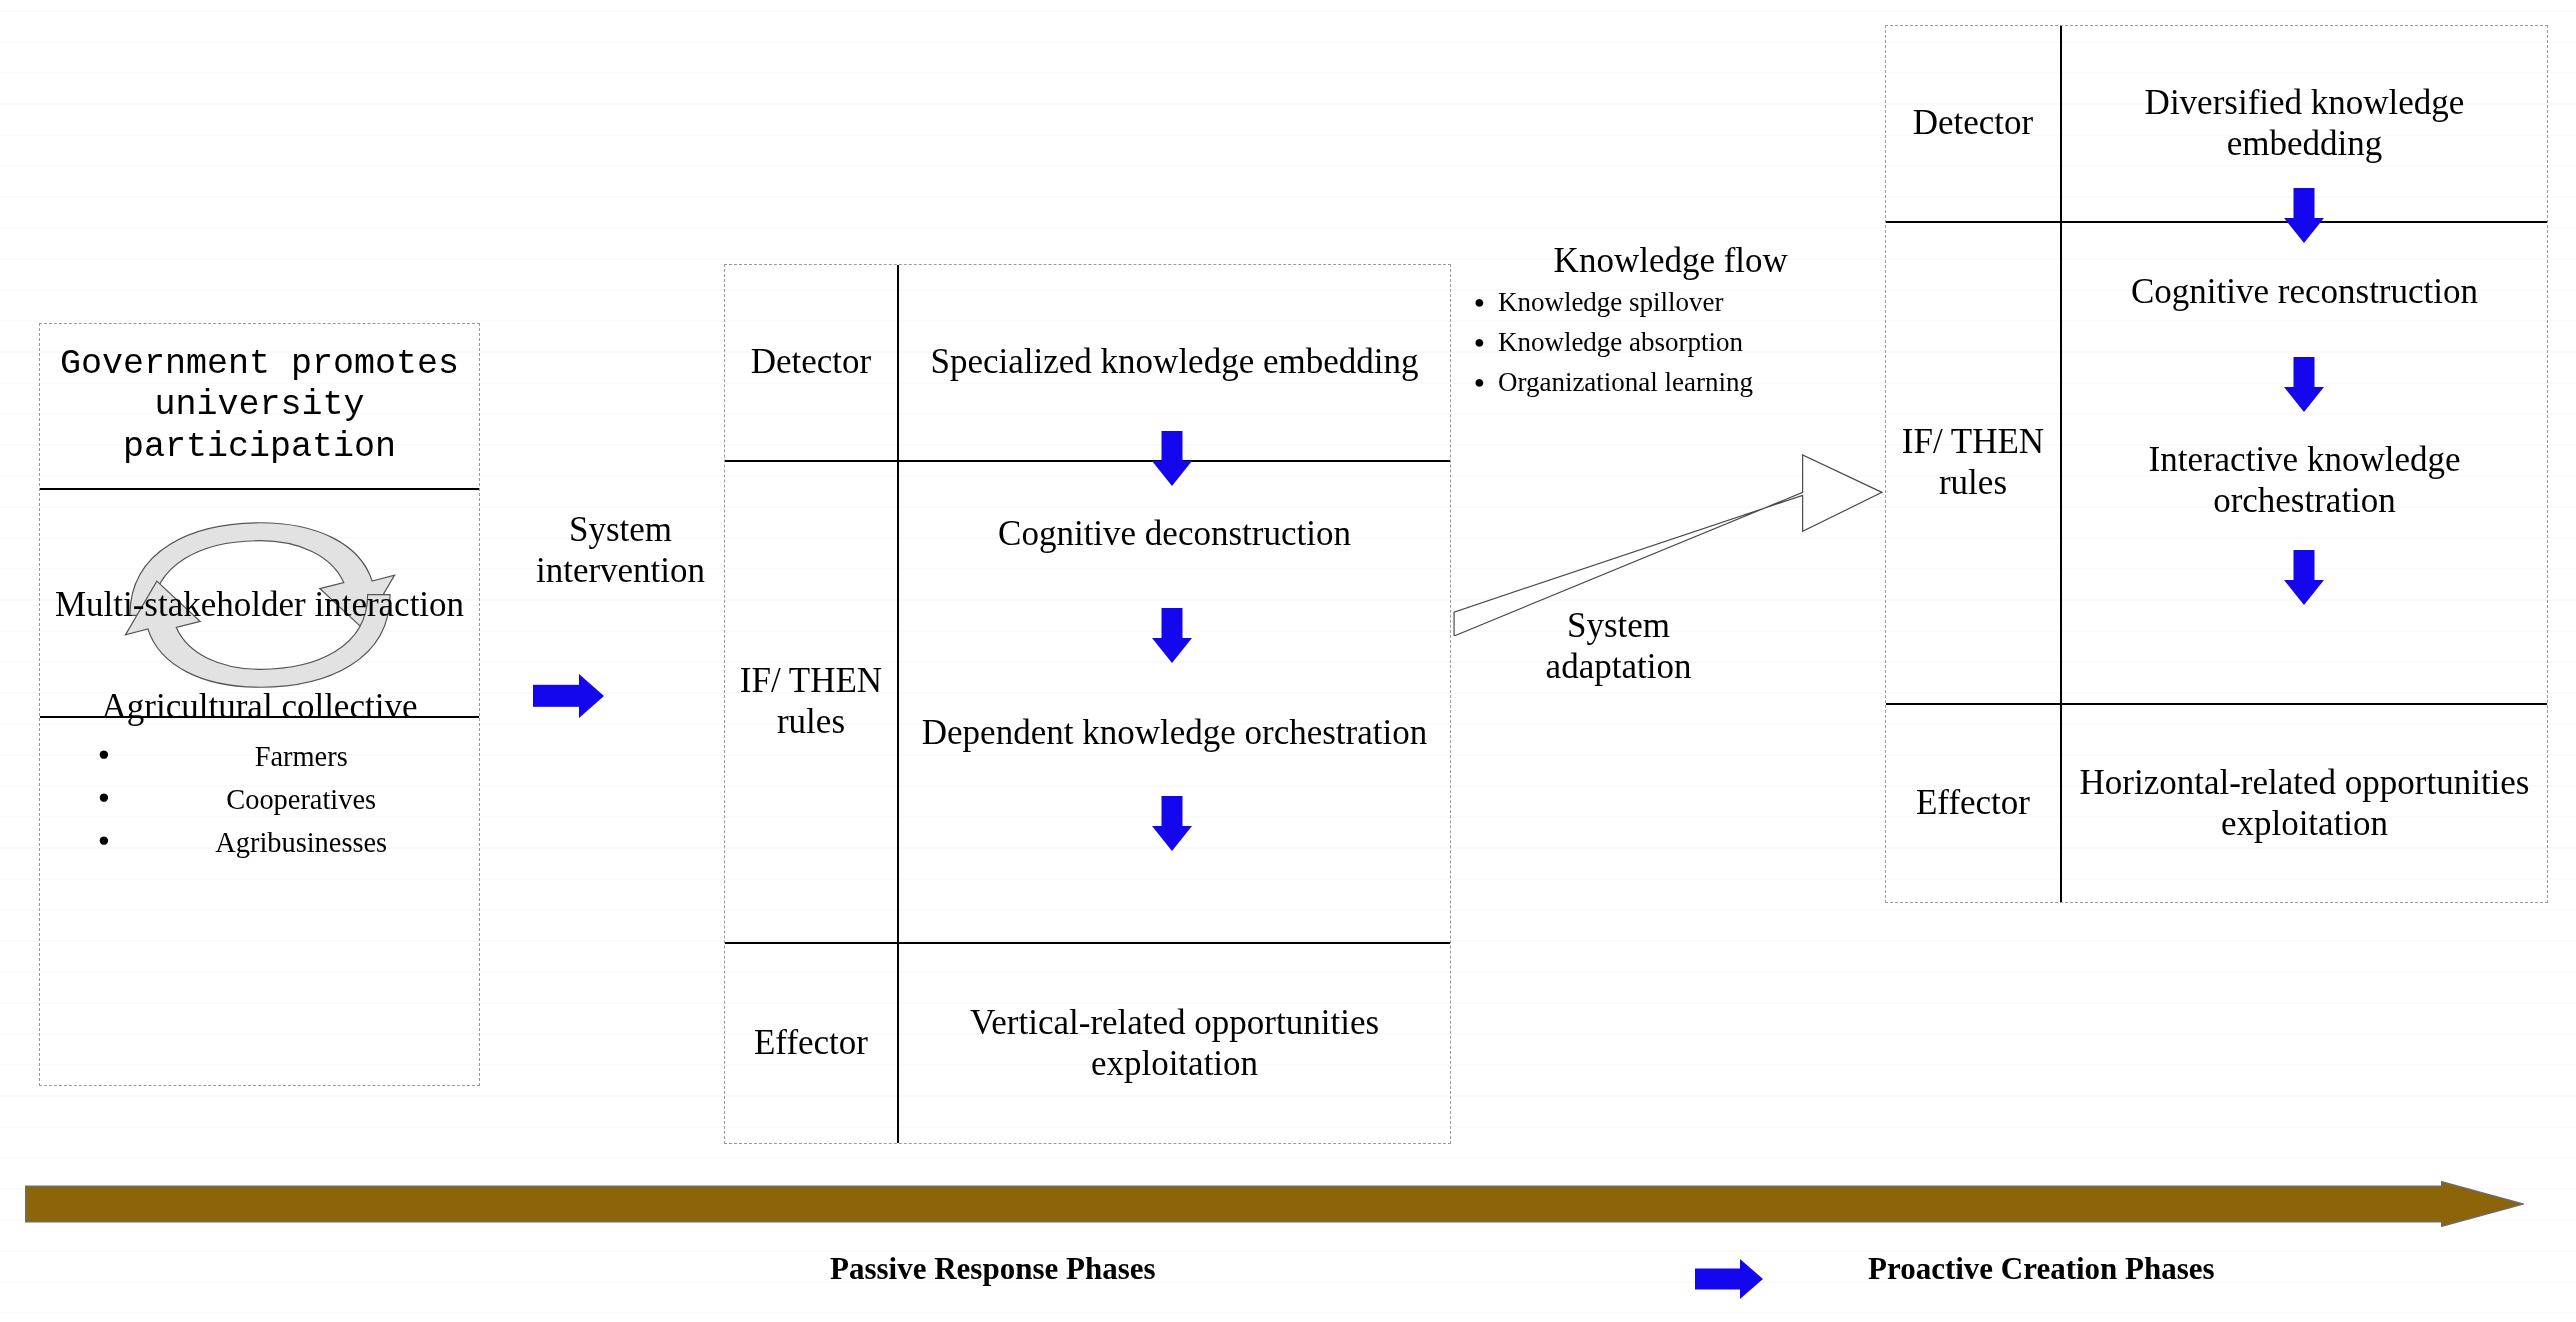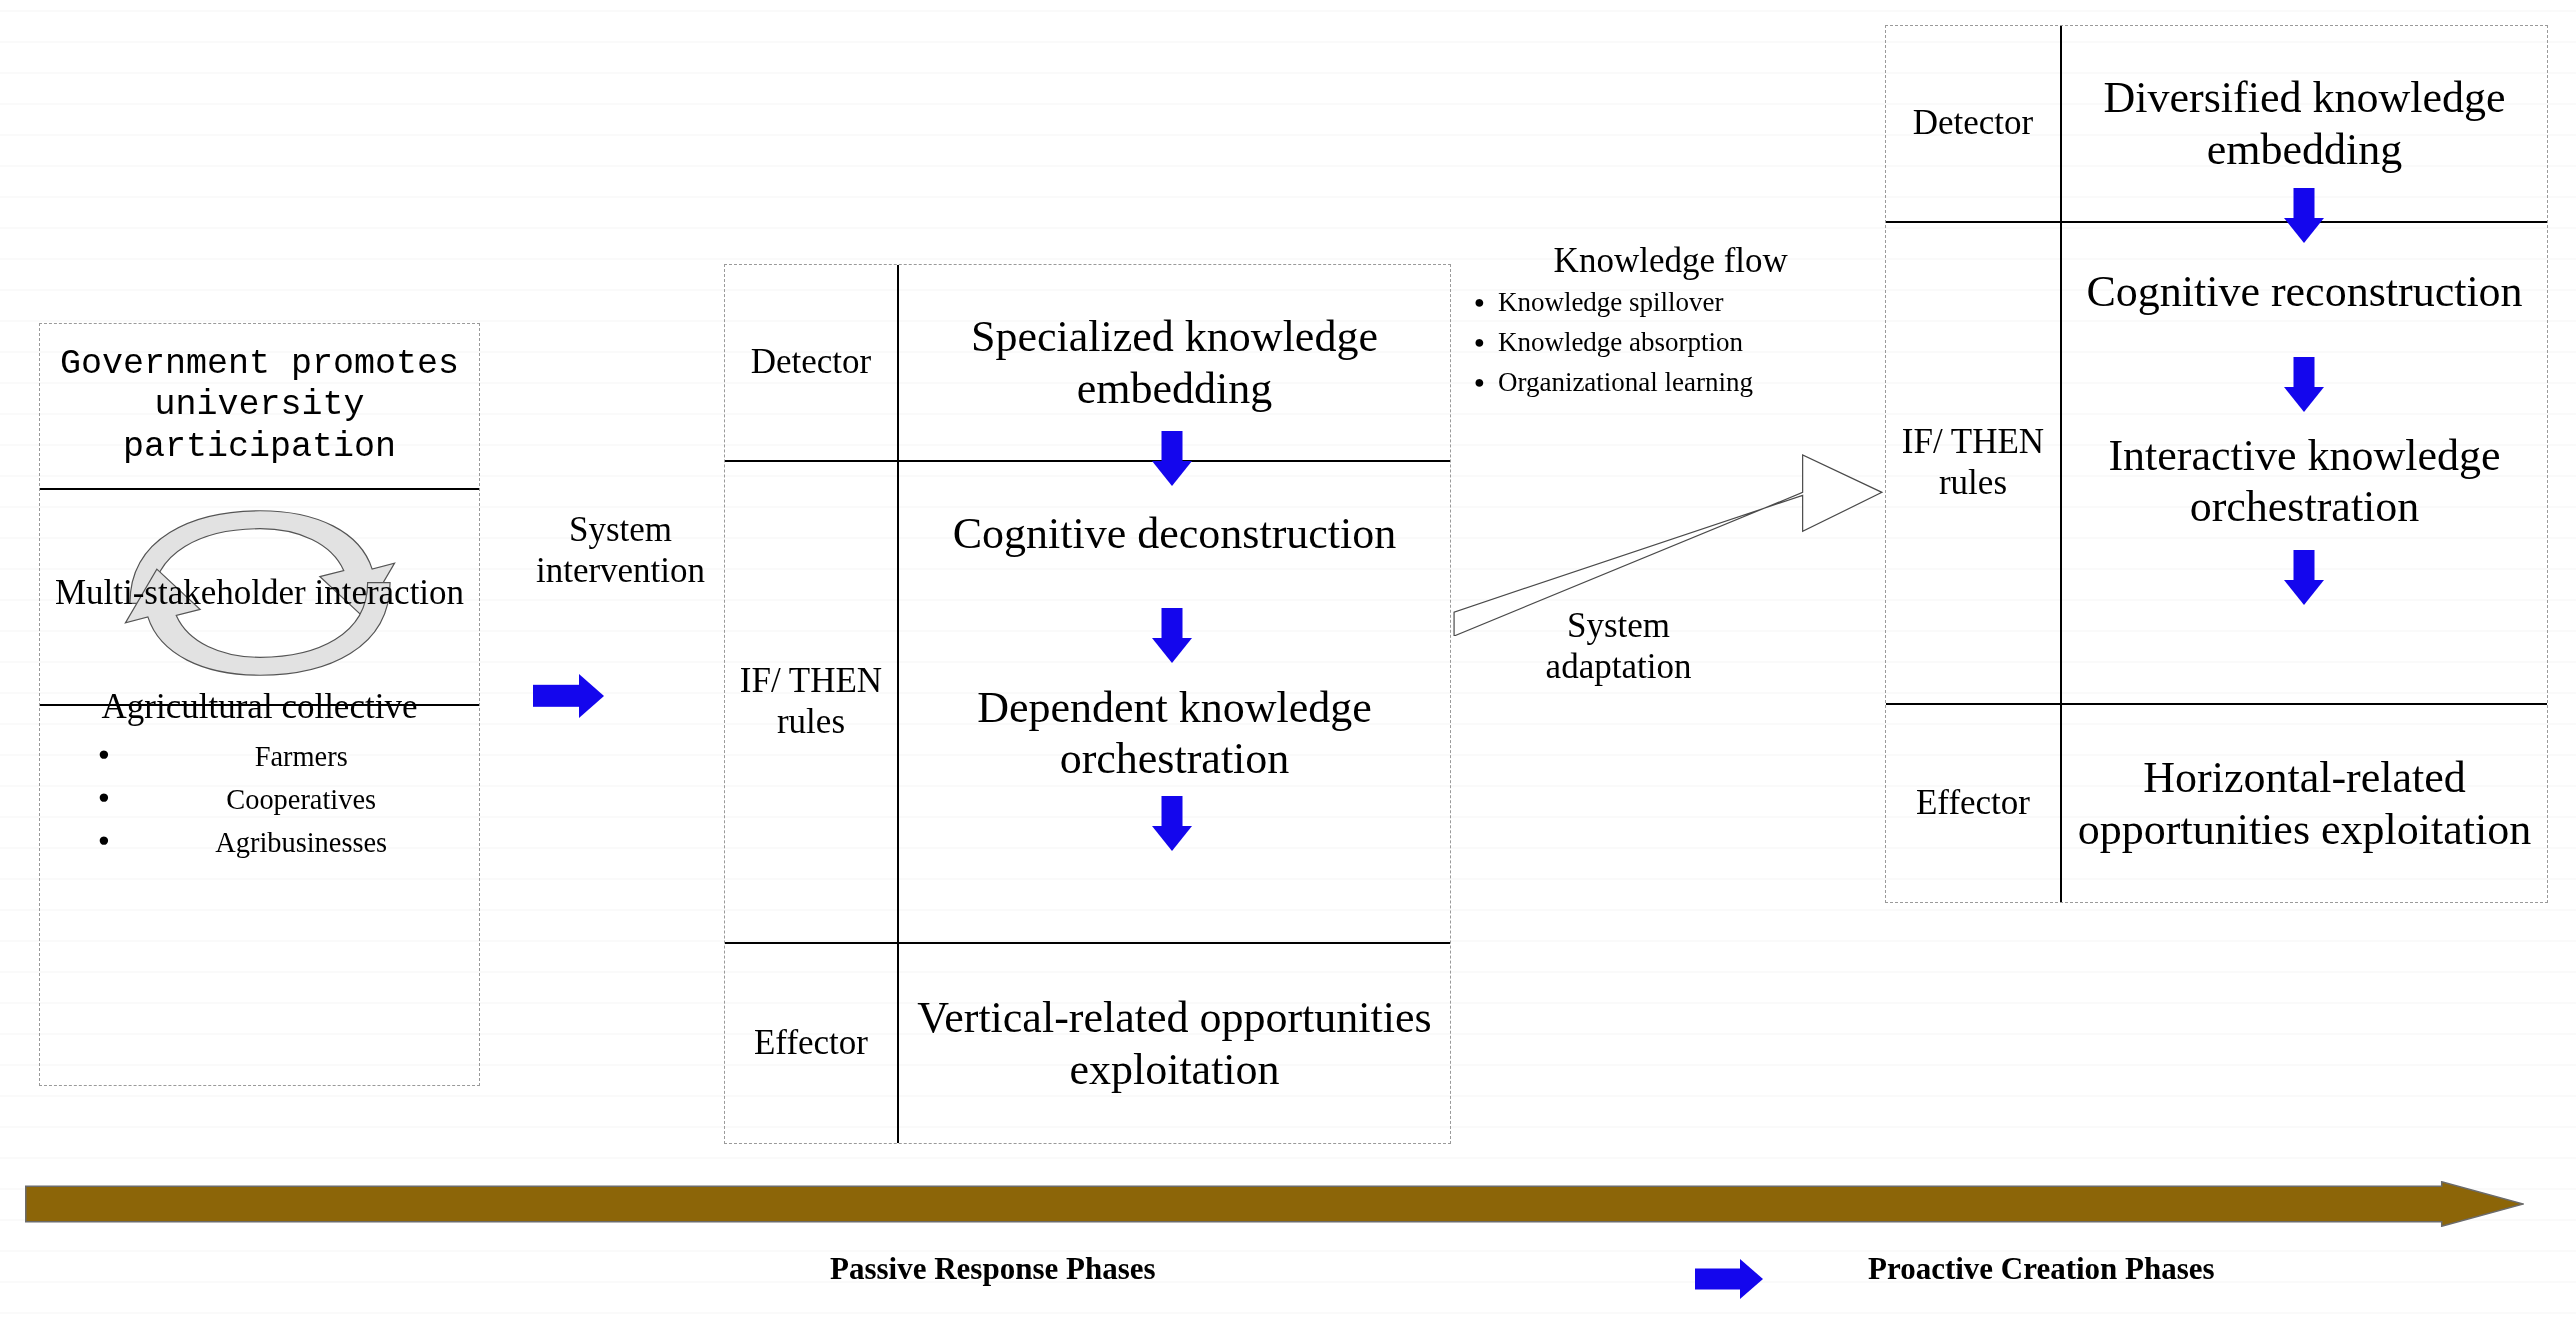--- a/index.html
+++ b/index.html
@@ -56,21 +56,21 @@
   #left-gov {
     top: 0; height: 166px;
     border-bottom: 2.2px solid #000;
     font-size: 35px;
     line-height: 1.18;
     font-weight: 400;
     padding: 0 6px;
     font-family: Liberation Mono, monospace;
   }
   #left-cycle {
-    top: 158px; height: 224px;
+    top: 170px; height: 224px;
     border-bottom: 2.2px solid #000;
   }
   #left-collective {
     top: 352px; height: 412px;
     display: block;
     padding-top: 10.5px;
   }
   #left-collective .heading {
     text-align: center;
     font-size: 35px;
@@ -147,21 +147,21 @@
     line-height: 1.16;
     font-weight: 400;
   }
   .cas-cell {
     position: absolute;
     display: flex;
     flex-direction: column;
     align-items: center;
     justify-content: center;
     text-align: center;
-    font-size: 44px;
+    font-size: 35px;
     line-height: 1.16;
   }
 
   
   .arrow-down {
     position: absolute;
     z-index: 4;
   }
   .arrow-down .shaft {
     position: absolute;

